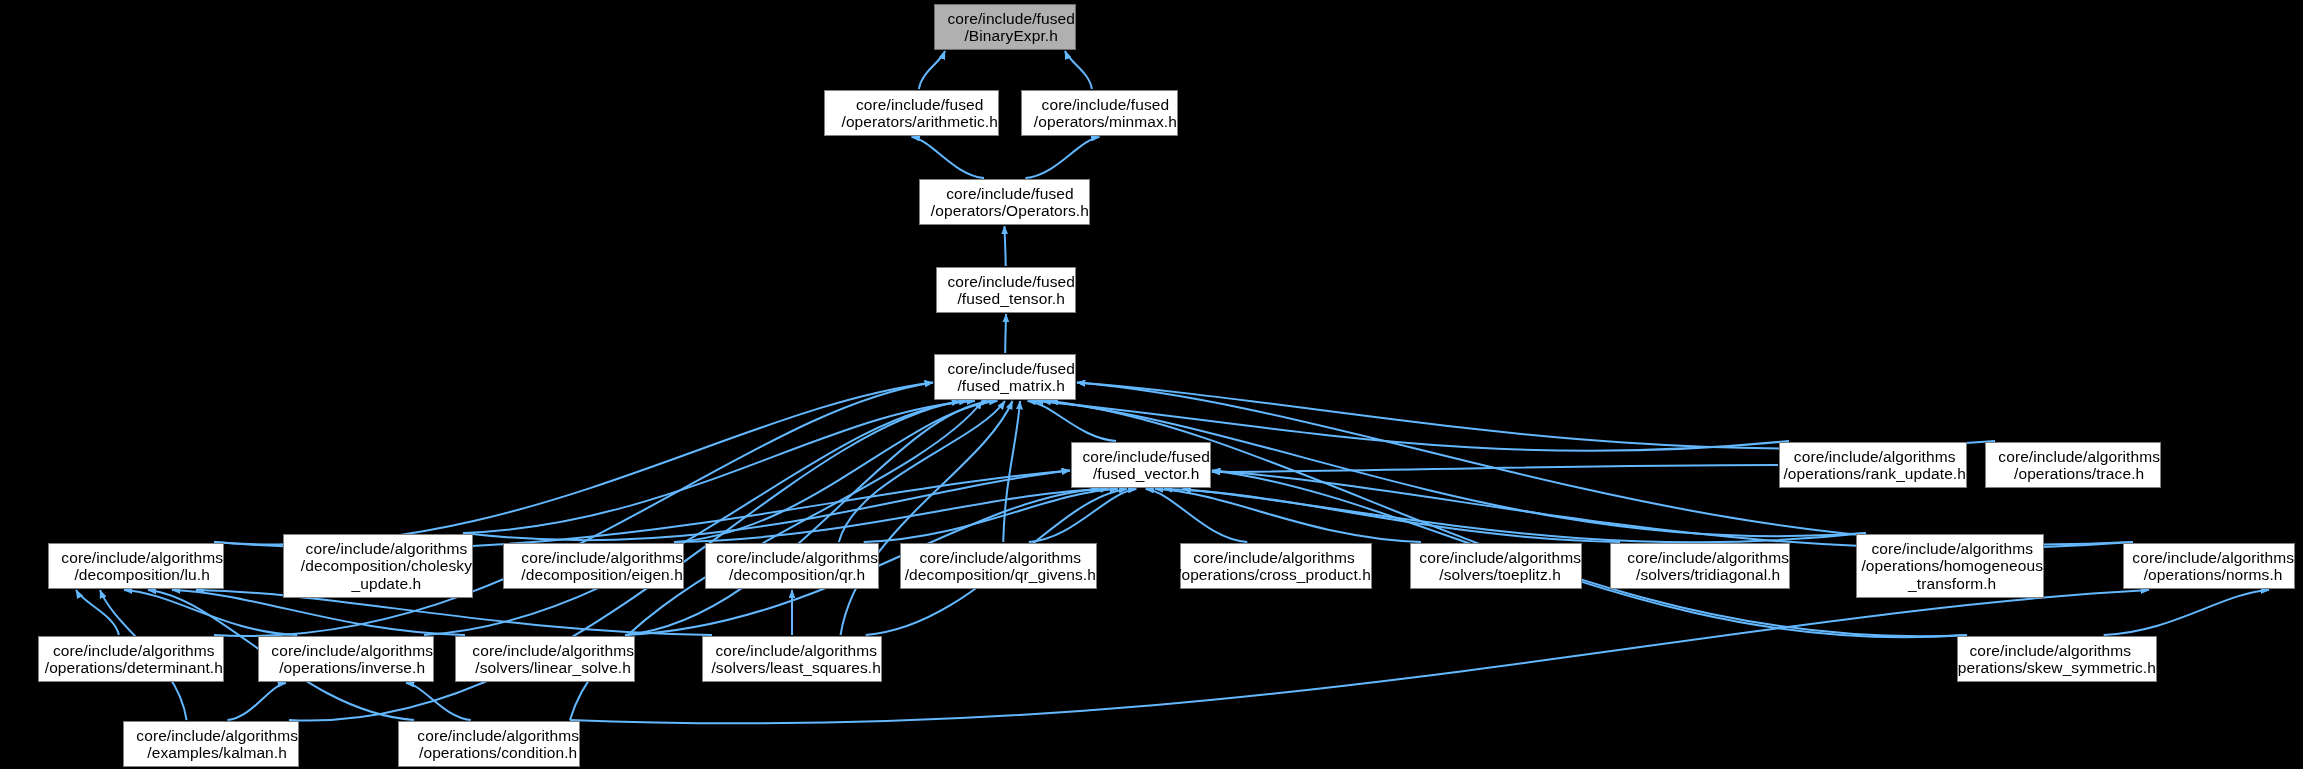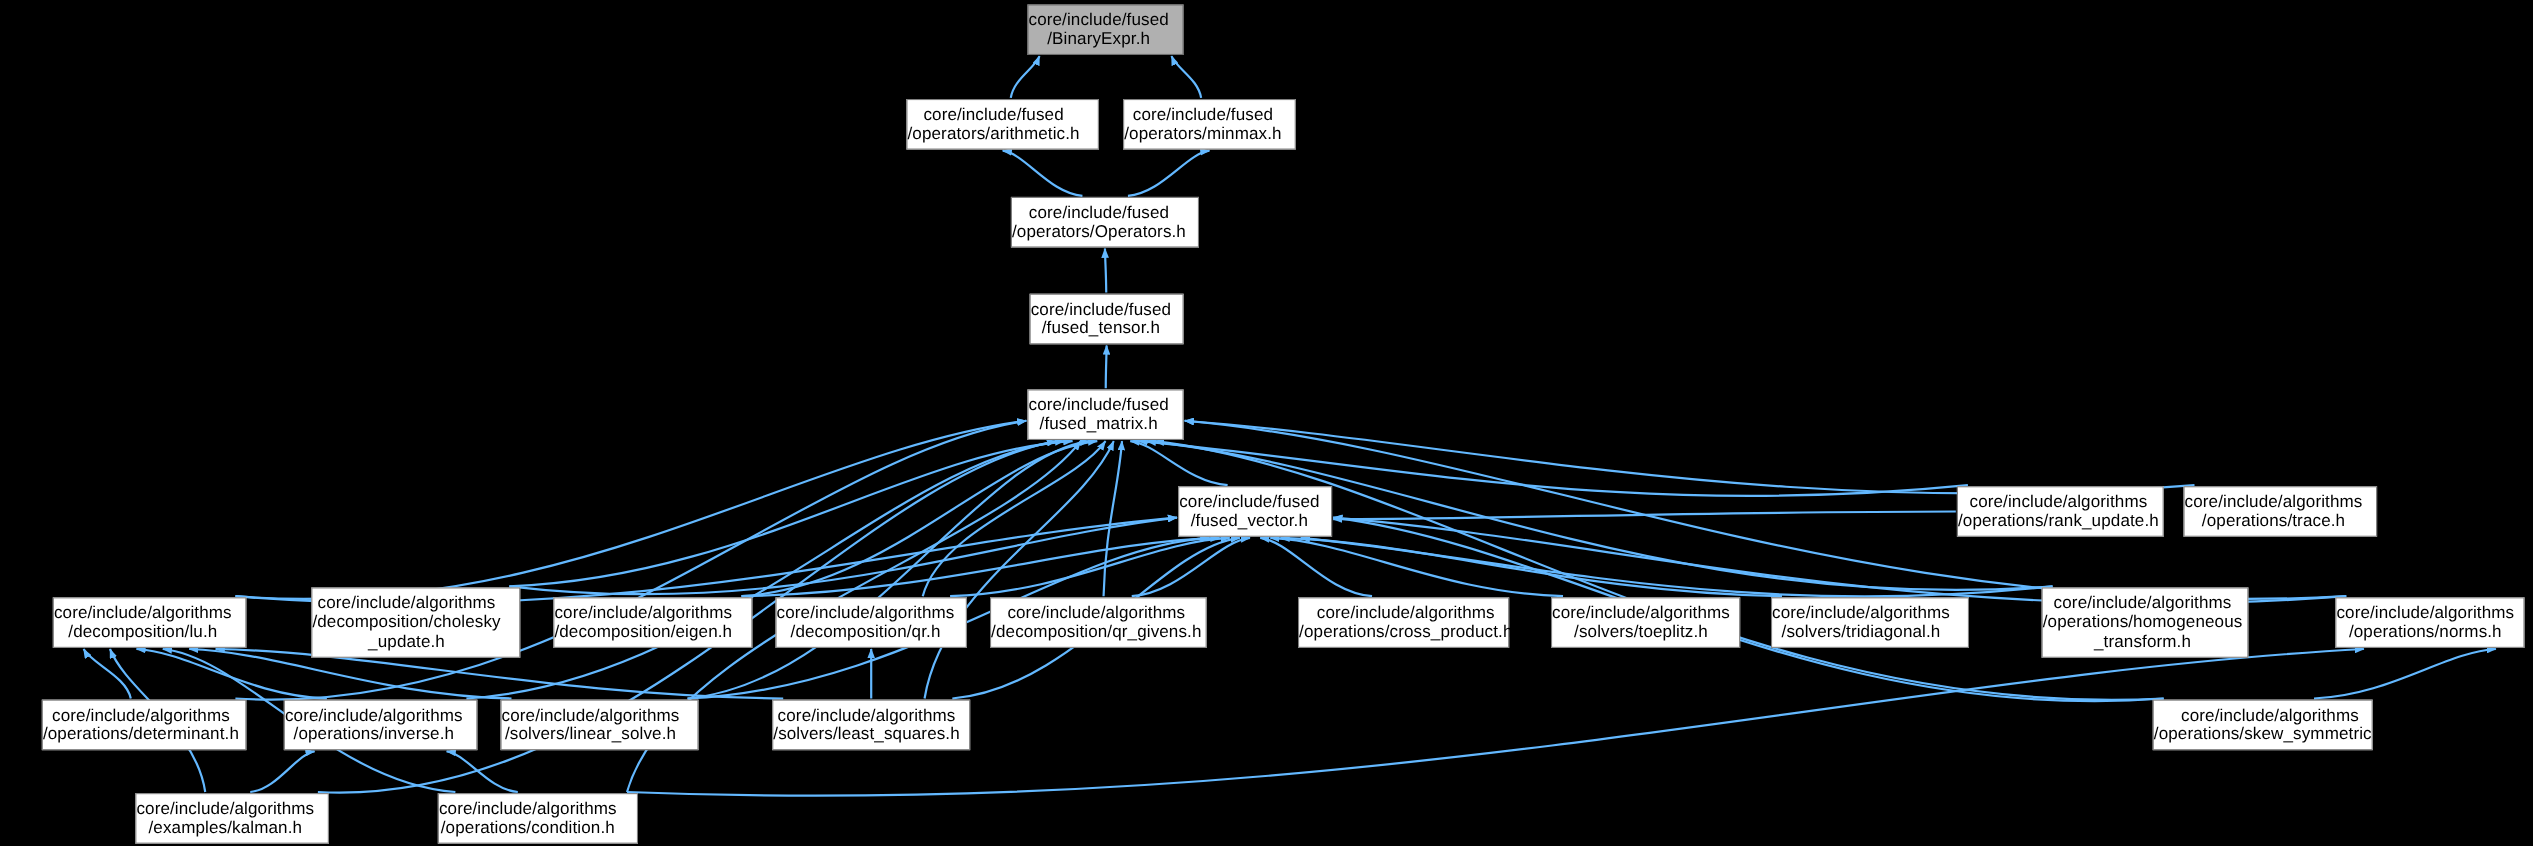--- a/index.html
+++ b/index.html
@@ -1,20 +1,20 @@
 <!DOCTYPE html>
 <html><head>
 <meta charset="utf-8">
 <style>
   html,body{margin:0;padding:0;background:#000;}
   #graph-root{position:relative;width:2303px;height:769px;background:#000;overflow:hidden;
     font-family:"Liberation Sans","DejaVu Sans",sans-serif;}
   svg.edges{position:absolute;left:0;top:0;width:2303px;height:769px;}
   .node{position:absolute;box-sizing:border-box;background:#ffffff;border:1px solid #808080;
-    display:flex;align-items:center;justify-content:flex-start;text-align:center;
+    display:flex;align-items:center;justify-content:flex-end;text-align:center;
     color:#000;font-size:15.5px;line-height:1.12;letter-spacing:0.1px;white-space:pre;}
   .node.root{background:#b0b0b0;border:1px solid #6e6e6e;}
   .node-label{display:block;}
 </style>
 </head>
 <body>
 
 <div id="graph-root">
   <svg class="edges" viewBox="0 0 2303 769" xmlns="http://www.w3.org/2000/svg">
     <defs>

